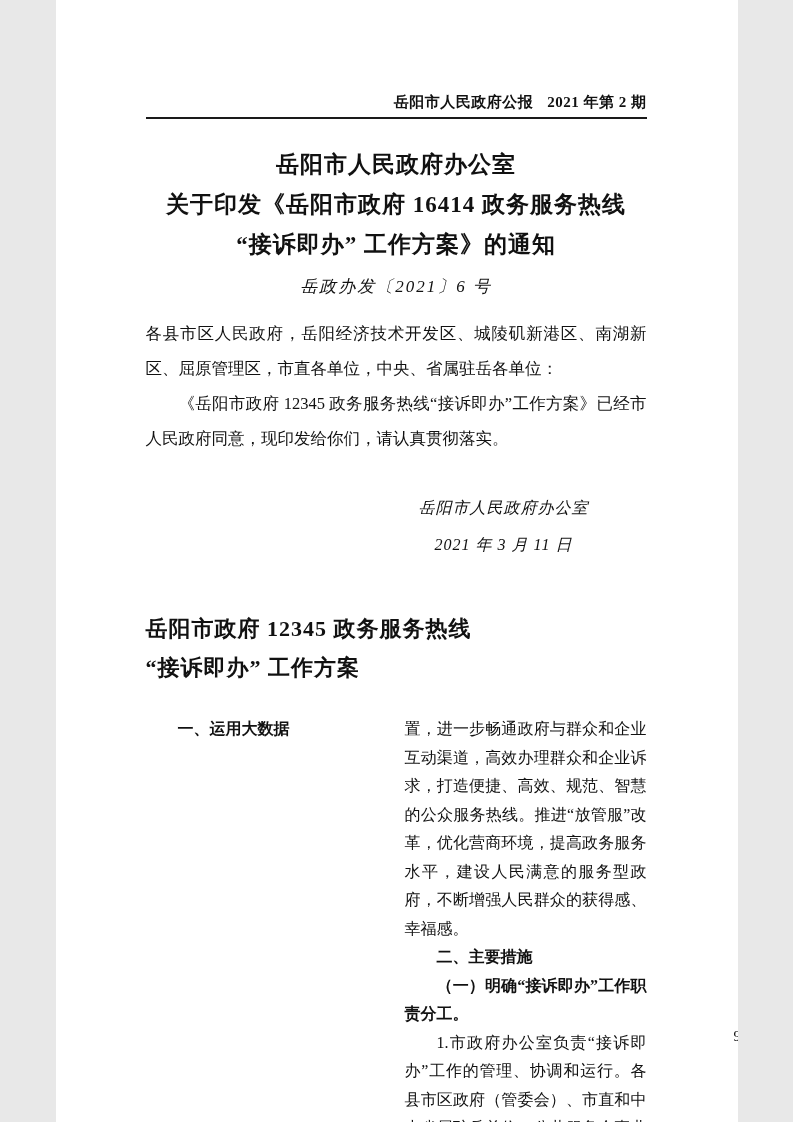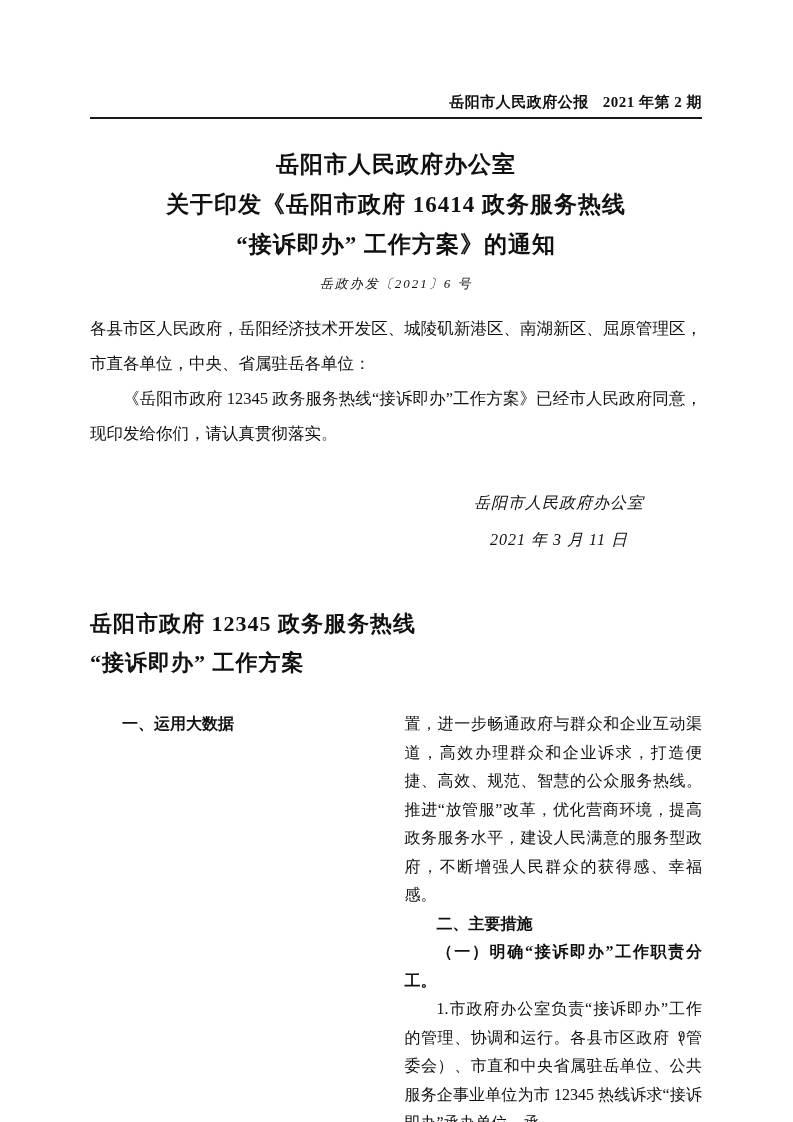--- a/index.html
+++ b/index.html
@@ -1,19 +1,19 @@
 <!DOCTYPE html>
 <html><head>
 <meta charset="utf-8">
 <style>
   * { margin: 0; padding: 0; box-sizing: border-box; }
   html, body { background: #e8e8e8; }
   .page {
     position: relative;
-    width: 793px;
+    width: 682px;
     height: 1122px;
     margin: 0 auto;
     background: #ffffff;
     color: #111111;
     font-family: "Liberation Serif", "DejaVu Serif", serif;
     overflow: hidden;
   }
   .content { padding: 0 91px 0 90px; }
 
   
@@ -37,21 +37,21 @@
     margin-top: 26px;
     text-align: center;
     font-size: 23px;
     font-weight: bold;
     line-height: 40px;
     letter-spacing: 1px;
   }
   .doc-number {
     margin-top: 10px;
     text-align: center;
-    font-size: 13px;
+    font-size: 17px;
     font-style: italic;   
     letter-spacing: 2px;
   }
 
   
   .notice-body {
     margin-top: 18px;
     font-size: 16.5px;
     line-height: 35px;
     text-align: justify;

